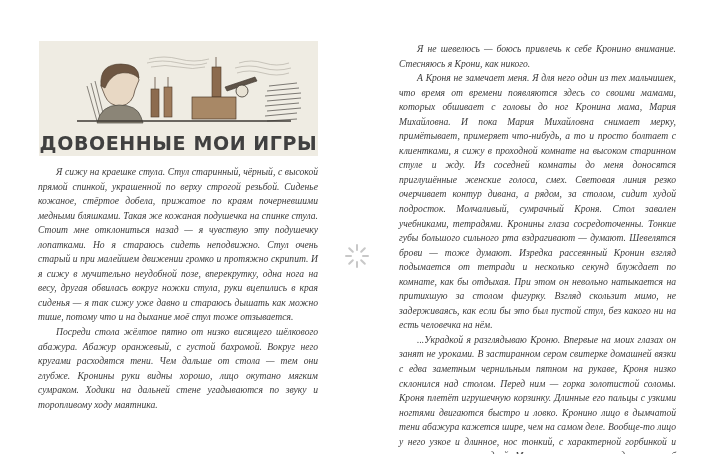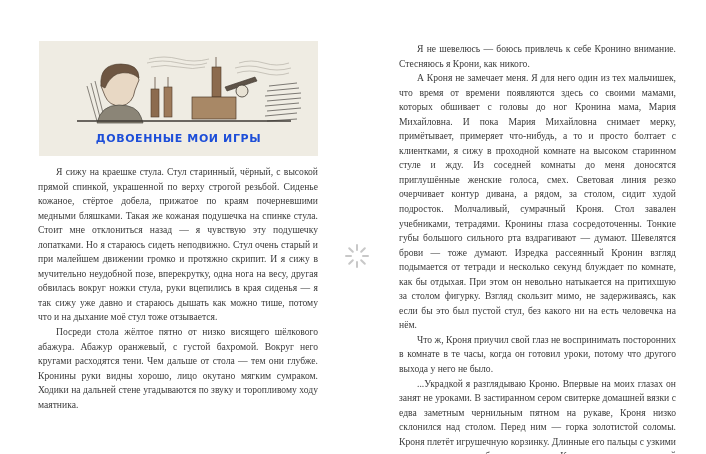--- a/index.html
+++ b/index.html
@@ -14,25 +14,25 @@
   .page.right { left:353px; width:353px; }
 
   .banner {
     position:absolute; left:39px; top:41px; width:279px; height:115px;
     background:#efece3;
   }
   .banner svg { position:absolute; left:0; top:0; }
   .banner-title {
     position:absolute; left:0; right:0; top:91px; text-align:center;
     font-family:"DejaVu Sans","Liberation Sans",sans-serif;
-    font-weight:bold; font-size:11px; letter-spacing:0.6px; color:#1d4ed8;
+    font-weight:bold; font-size:19px; letter-spacing:0.6px; color:#404040;
   }
 
   .col { position:absolute; font-size:9.6px; line-height:14.55px; text-align:justify; hyphens:manual; }
-  .col p { margin:0; text-indent:18px; }
+  .col p { margin:0; text-indent:18px;font-style:italic; }
   .col.left-col { left:38px; top:165px; width:280px; }
   .col.right-col { left:46px; top:42px; width:277px; }
 
   .spinner { position:absolute; left:344px; top:243px; width:26px; height:26px; }
 </style>
 </head>
 <body>
 
 <div class="page left">
   <div class="banner">
@@ -87,21 +87,20 @@
   <div class="col left-col">
     <p>Я сижу на краешке стула. Стул старинный, чёрный, с высокой прямой спинкой, украшенной по верху строгой резьбой. Сиденье кожаное, стёртое добела, прижатое по краям почерневшими медными бляшками. Такая же кожаная подушечка на спинке стула. Стоит мне отклониться назад — я чувствую эту подушечку лопатками. Но я стараюсь сидеть неподвижно. Стул очень старый и при малейшем движении громко и протяжно скрипит. И я сижу в мучительно неудобной позе, вперекрутку, одна нога на весу, другая обвилась вокруг ножки стула, руки вцепились в края сиденья — я так сижу уже давно и стараюсь дышать как можно тише, потому что и на дыхание моё стул тоже отзывается.</p>
     <p>Посреди стола жёлтое пятно от низко висящего шёлкового абажура. Абажур оранжевый, с густой бахромой. Вокруг него кругами расходятся тени. Чем дальше от стола — тем они глубже. Кронины руки видны хорошо, лицо окутано мягким сумраком. Ходики на дальней стене угадываются по звуку и торопливому ходу маятника.</p>
   </div>
 </div>
 
 <div class="page right">
   <div class="col right-col">
     <p>Я не шевелюсь — боюсь привлечь к себе Кронино внимание. Стесняюсь я Крони, как никого.</p>
     <p>А Кроня не замечает меня. Я для него один из тех мальчишек, что время от времени появляются здесь со своими мамами, которых обшивает с головы до ног Кронина мама, Мария Михайловна. И пока Мария Михайловна снимает мерку, примётывает, примеряет что-нибудь, а то и просто болтает с клиентками, я сижу в проходной комнате на высоком старинном стуле и жду. Из соседней комнаты до меня доносятся приглушённые женские голоса, смех. Световая линия резко очерчивает контур дивана, а рядом, за столом, сидит худой подросток. Молчаливый, сумрачный Кроня. Стол завален учебниками, тетрадями. Кронины глаза сосредоточенны. Тонкие губы большого сильного рта вздрагивают — думают. Шевелятся брови — тоже думают. Изредка рассеянный Кронин взгляд подымается от тетради и несколько секунд блуждает по комнате, как бы отдыхая. При этом он невольно натыкается на притихшую за столом фигурку. Взгляд скользит мимо, не задерживаясь, как если бы это был пустой стул, без какого ни на есть человечка на нём.</p>
-    <p>Что ж, Кроня приучил свой глаз не воспринимать посторонних в комнате в те часы, когда он готовил уроки, потому что другого выхода у него не было.</p>
     <p>...Украдкой я разглядываю Кроню. Впервые на моих глазах он занят не уроками. В застиранном сером свитерке домашней вязки с едва заметным чернильным пятном на рукаве, Кроня низко склонился над столом. Перед ним — горка золотистой соломы. Кроня плетёт игрушечную корзинку. Длинные его пальцы с узкими ногтями двигаются быстро и ловко. Кронино лицо в дымчатой тени абажура кажется шире, чем на самом деле. Вообще-то лицо у него узкое и длинное, нос тонкий, с характерной горбинкой и высоким вырезом ноздрей. Мягкие сивые волосы падают на лоб небрежной прядью.</p>
   </div>
 </div>
 
 <div class="spinner">
   <svg width="26" height="26" viewBox="0 0 26 26">
     <g stroke="#c8c8c8" stroke-width="2" stroke-linecap="round">
       <line x1="13" y1="2" x2="13" y2="7"></line>
       <line x1="13" y1="19" x2="13" y2="24"></line>
       <line x1="2" y1="13" x2="7" y2="13"></line>

